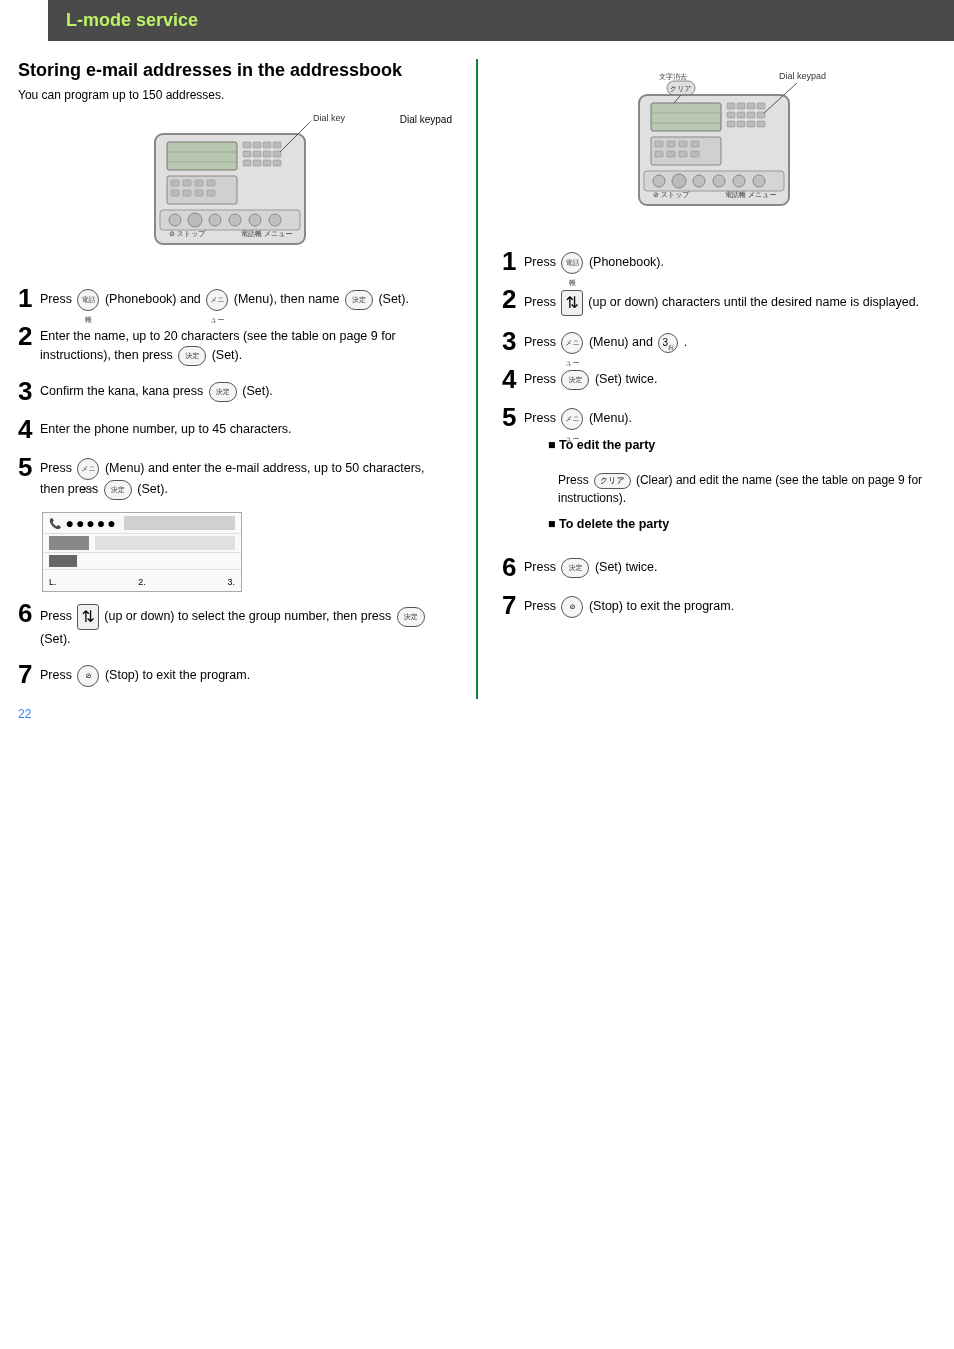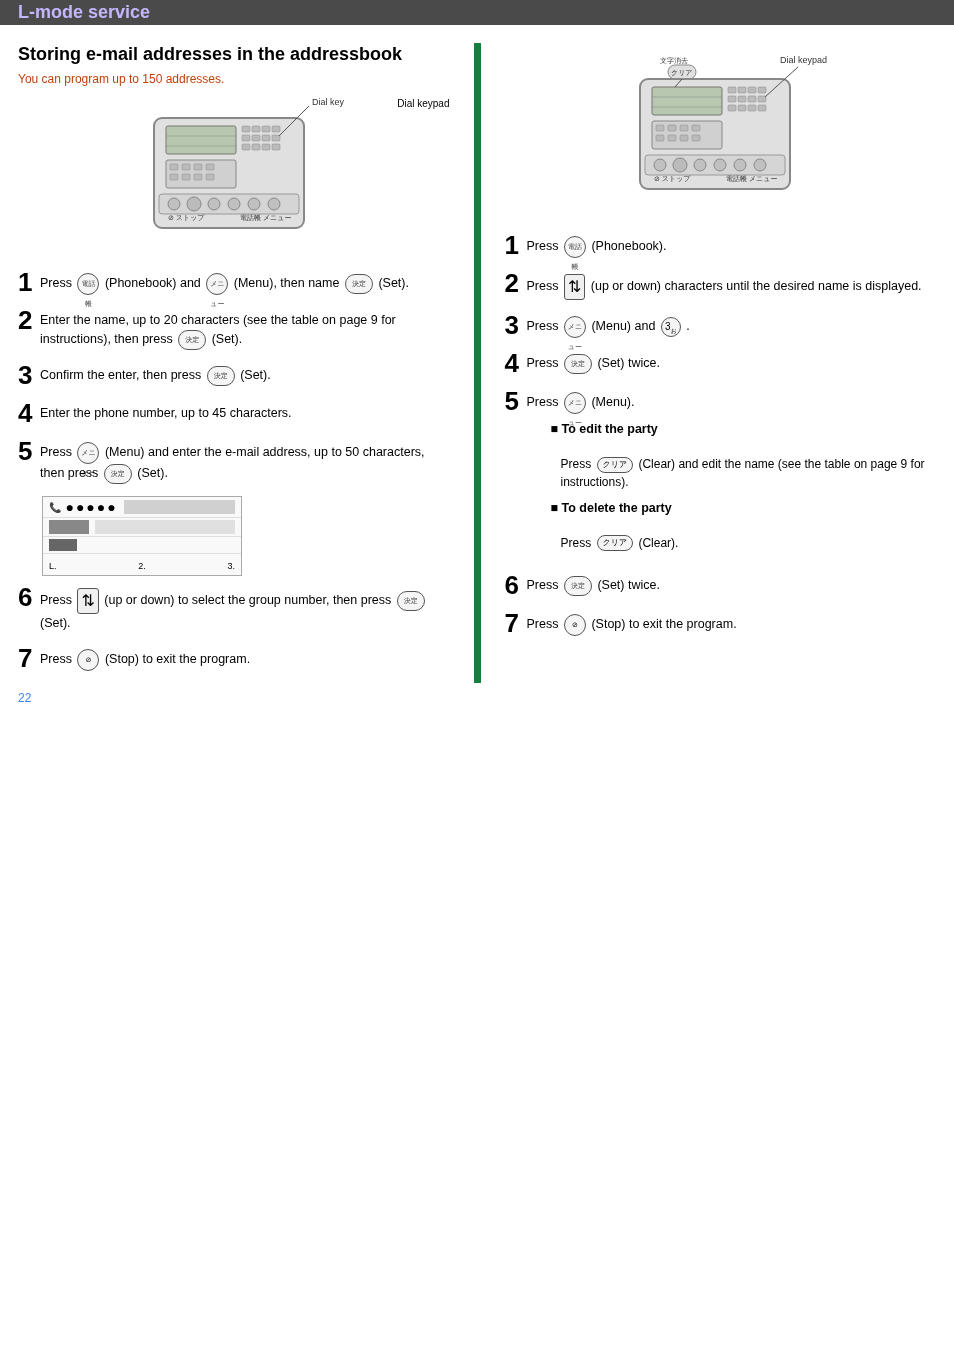--- a/index.html
+++ b/index.html
@@ -6,50 +6,51 @@
     body {
       font-family: Arial, sans-serif;
       background: #fff;
       width: 954px;
       min-height: 1349px;
       font-size: 13px;
       color: #000;
     }
     .header-bar {
       background: #4a4a4a;
-      color: #c4b5fd;
-      padding: 2px 18px;
+      color: #bef264;
+      padding: 10px 18px;
       font-size: 18px;
       font-weight: bold;
       margin-bottom: 18px;
+      margin-left: 48px;
     }
     .main-content {
       display: flex;
       gap: 0;
       padding: 0 18px;
     }
     .left-col {
       flex: 1;
       padding-right: 24px;
-      border-right: 7px solid #15803d;
+      border-right: 2px solid #15803d;
     }
     .right-col {
       flex: 1;
       padding-left: 24px;
     }
     .section-title {
       font-size: 18px;
       font-weight: bold;
       margin-bottom: 6px;
       line-height: 1.3;
     }
     .subtitle {
       font-size: 12px;
       margin-bottom: 12px;
-      color: #c2410c;
+      color: #000000;
     }
     .step {
       margin-bottom: 12px;
       display: flex;
       align-items: flex-start;
       gap: 4px;
     }
     .step-number {
       font-size: 26px;
       font-weight: bold;
@@ -258,21 +259,21 @@
       <div class="step-content">
         <span>Enter the name, up to 20 characters (see the table on page 9 for instructions), then press </span>
         <span class="btn-set"><span class="btn-kanji">決定</span></span>
         <span> (Set).</span>
       </div>
     </div>
 
     <div class="step">
       <div class="step-number">3</div>
       <div class="step-content">
-        <span>Confirm the enter, then press </span>
+        <span>Confirm the kana, kana press </span>
         <span class="btn-set"><span class="btn-kanji">決定</span></span>
         <span> (Set).</span>
       </div>
     </div>
 
     <div class="step">
       <div class="step-number">4</div>
       <div class="step-content">
         <span>Enter the phone number, up to 45 characters.</span>
       </div>
@@ -435,25 +436,20 @@
           <div class="sub-step">
             <div class="sub-step-title">■ To edit the party</div>
             <div class="sub-step-content">
               <span>Press </span>
               <span class="btn-icon-oval" style="border-radius:8px; font-size:8px; padding:1px 5px;">クリア</span>
               <span> (Clear) and edit the name (see the table on page 9 for instructions).</span>
             </div>
           </div>
           <div class="sub-step">
             <div class="sub-step-title">■ To delete the party</div>
-            <div class="sub-step-content">
-              <span>Press </span>
-              <span class="btn-icon-oval" style="border-radius:8px; font-size:8px; padding:1px 5px;">クリア</span>
-              <span> (Clear).</span>
-            </div>
           </div>
         </div>
       </div>
     </div>
 
     <div class="step">
       <div class="step-number">6</div>
       <div class="step-content">
         <span>Press </span>
         <span class="btn-set"><span class="btn-kanji">決定</span></span>

